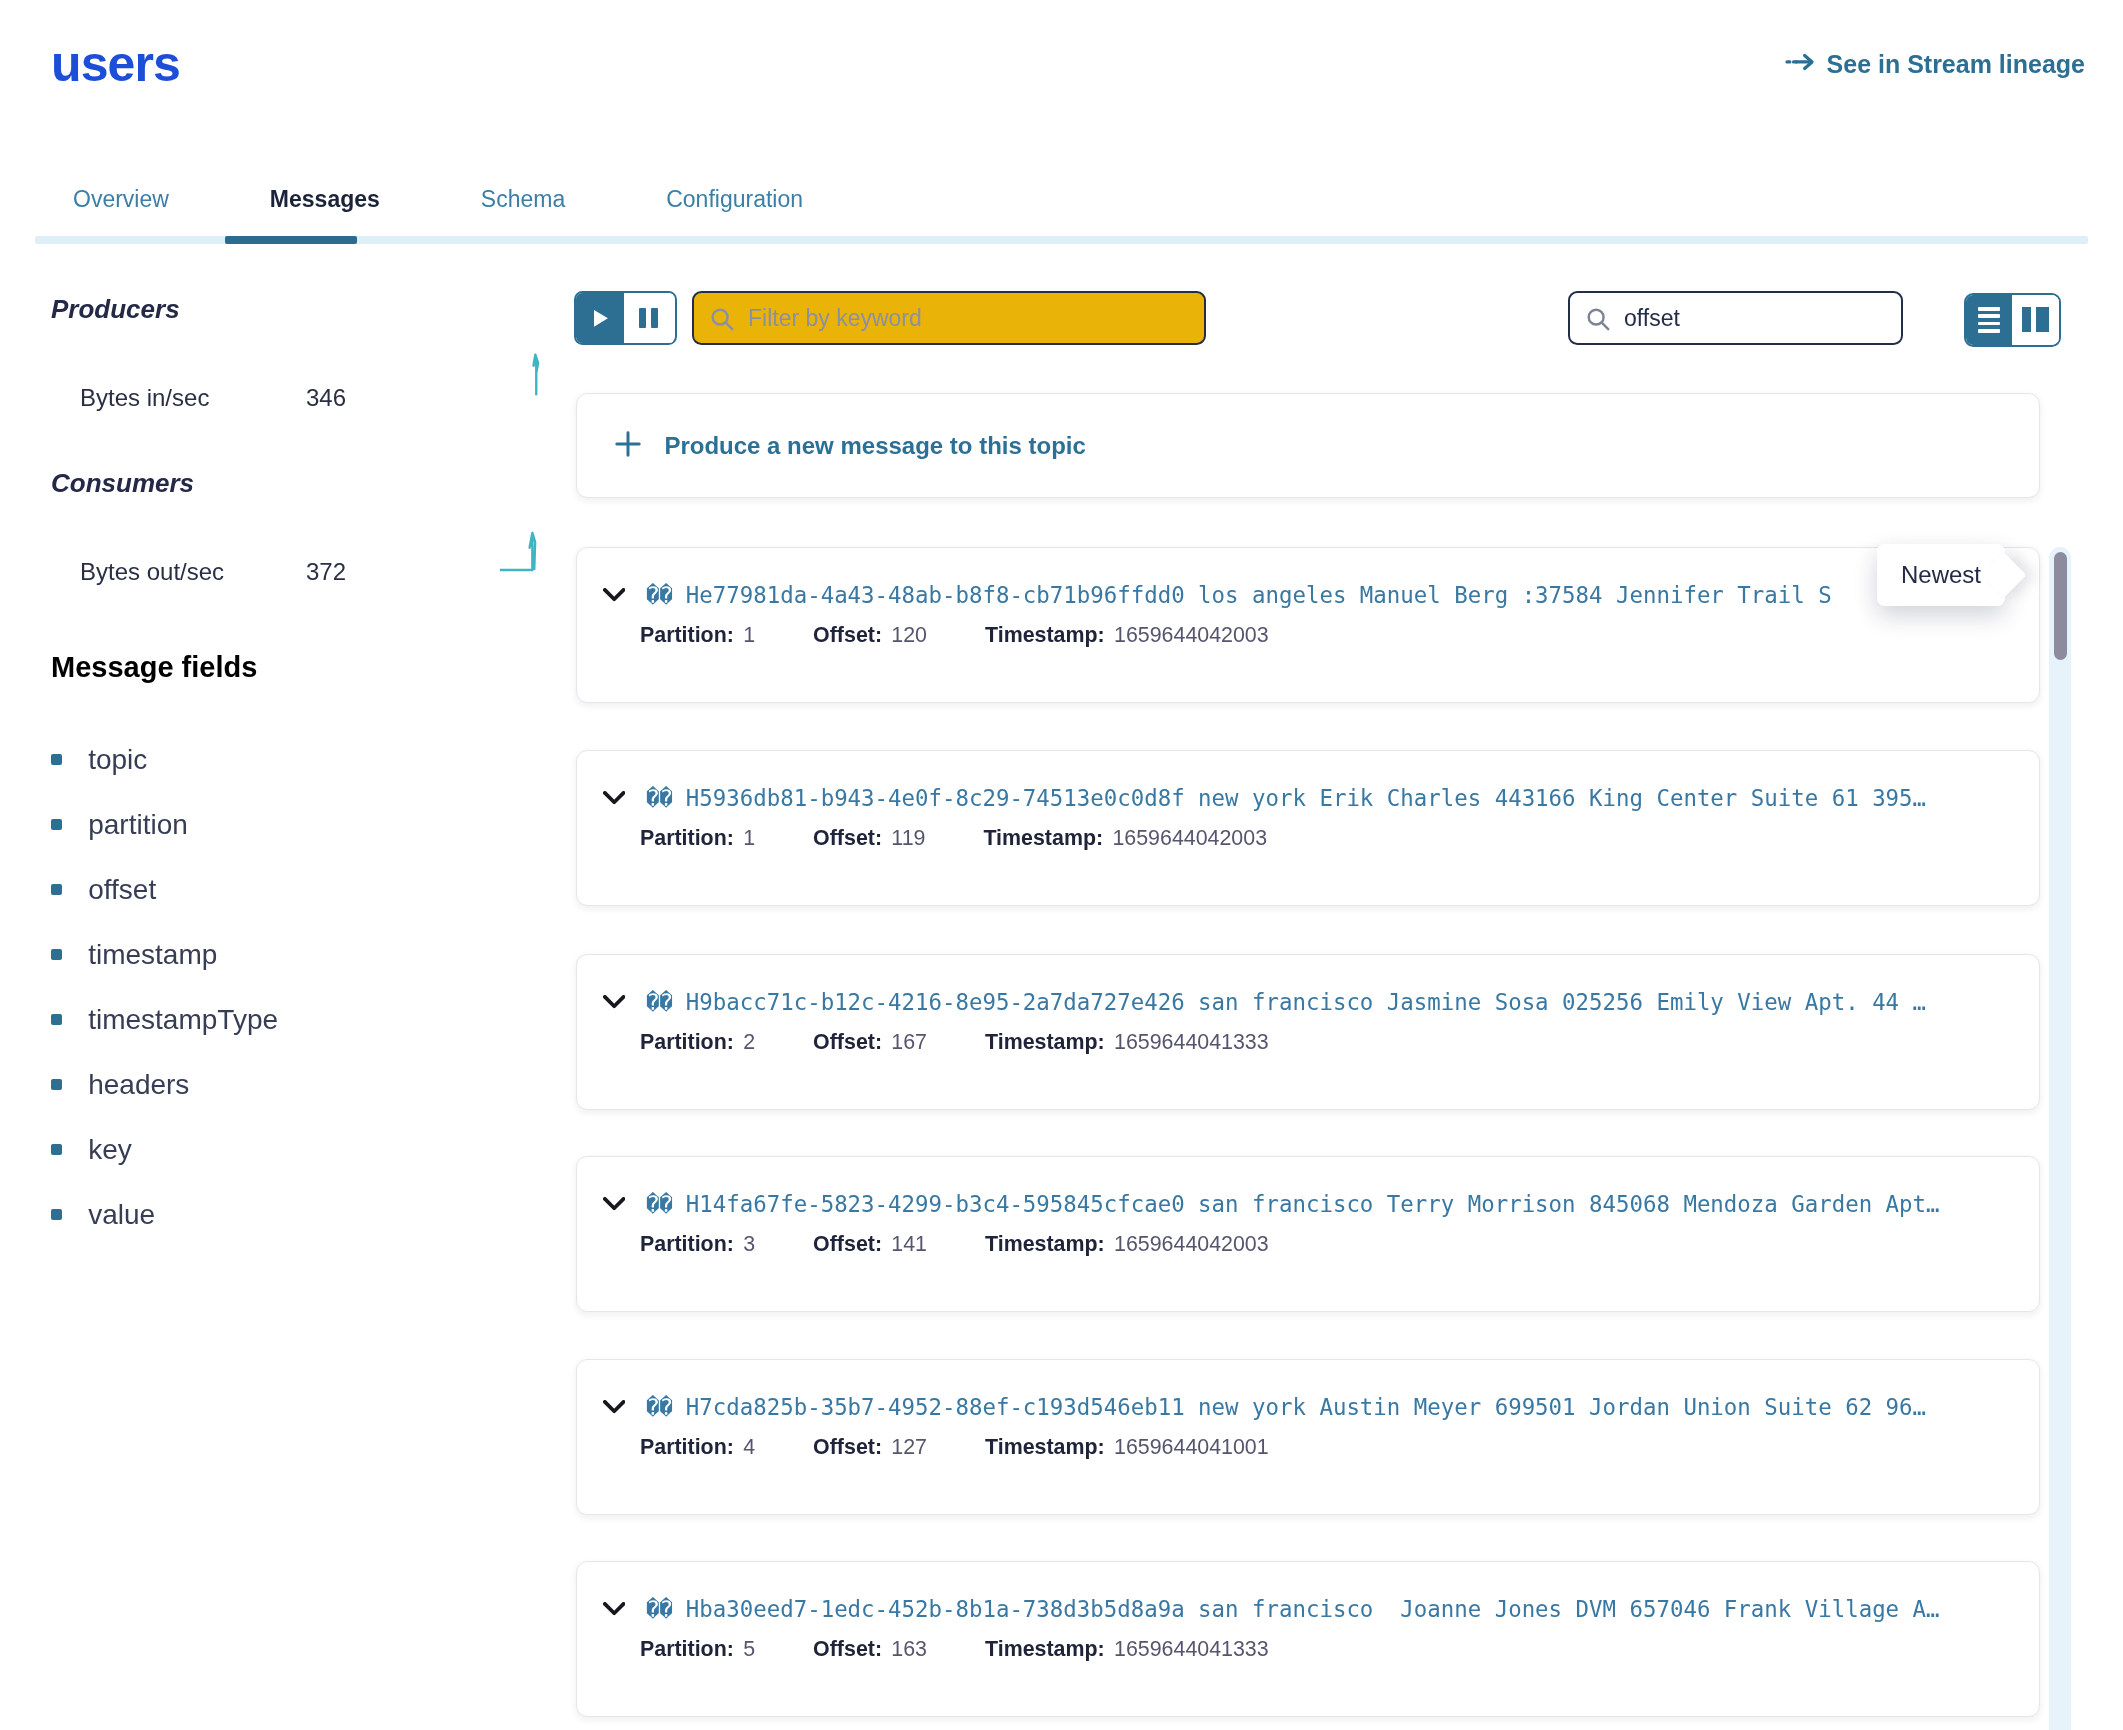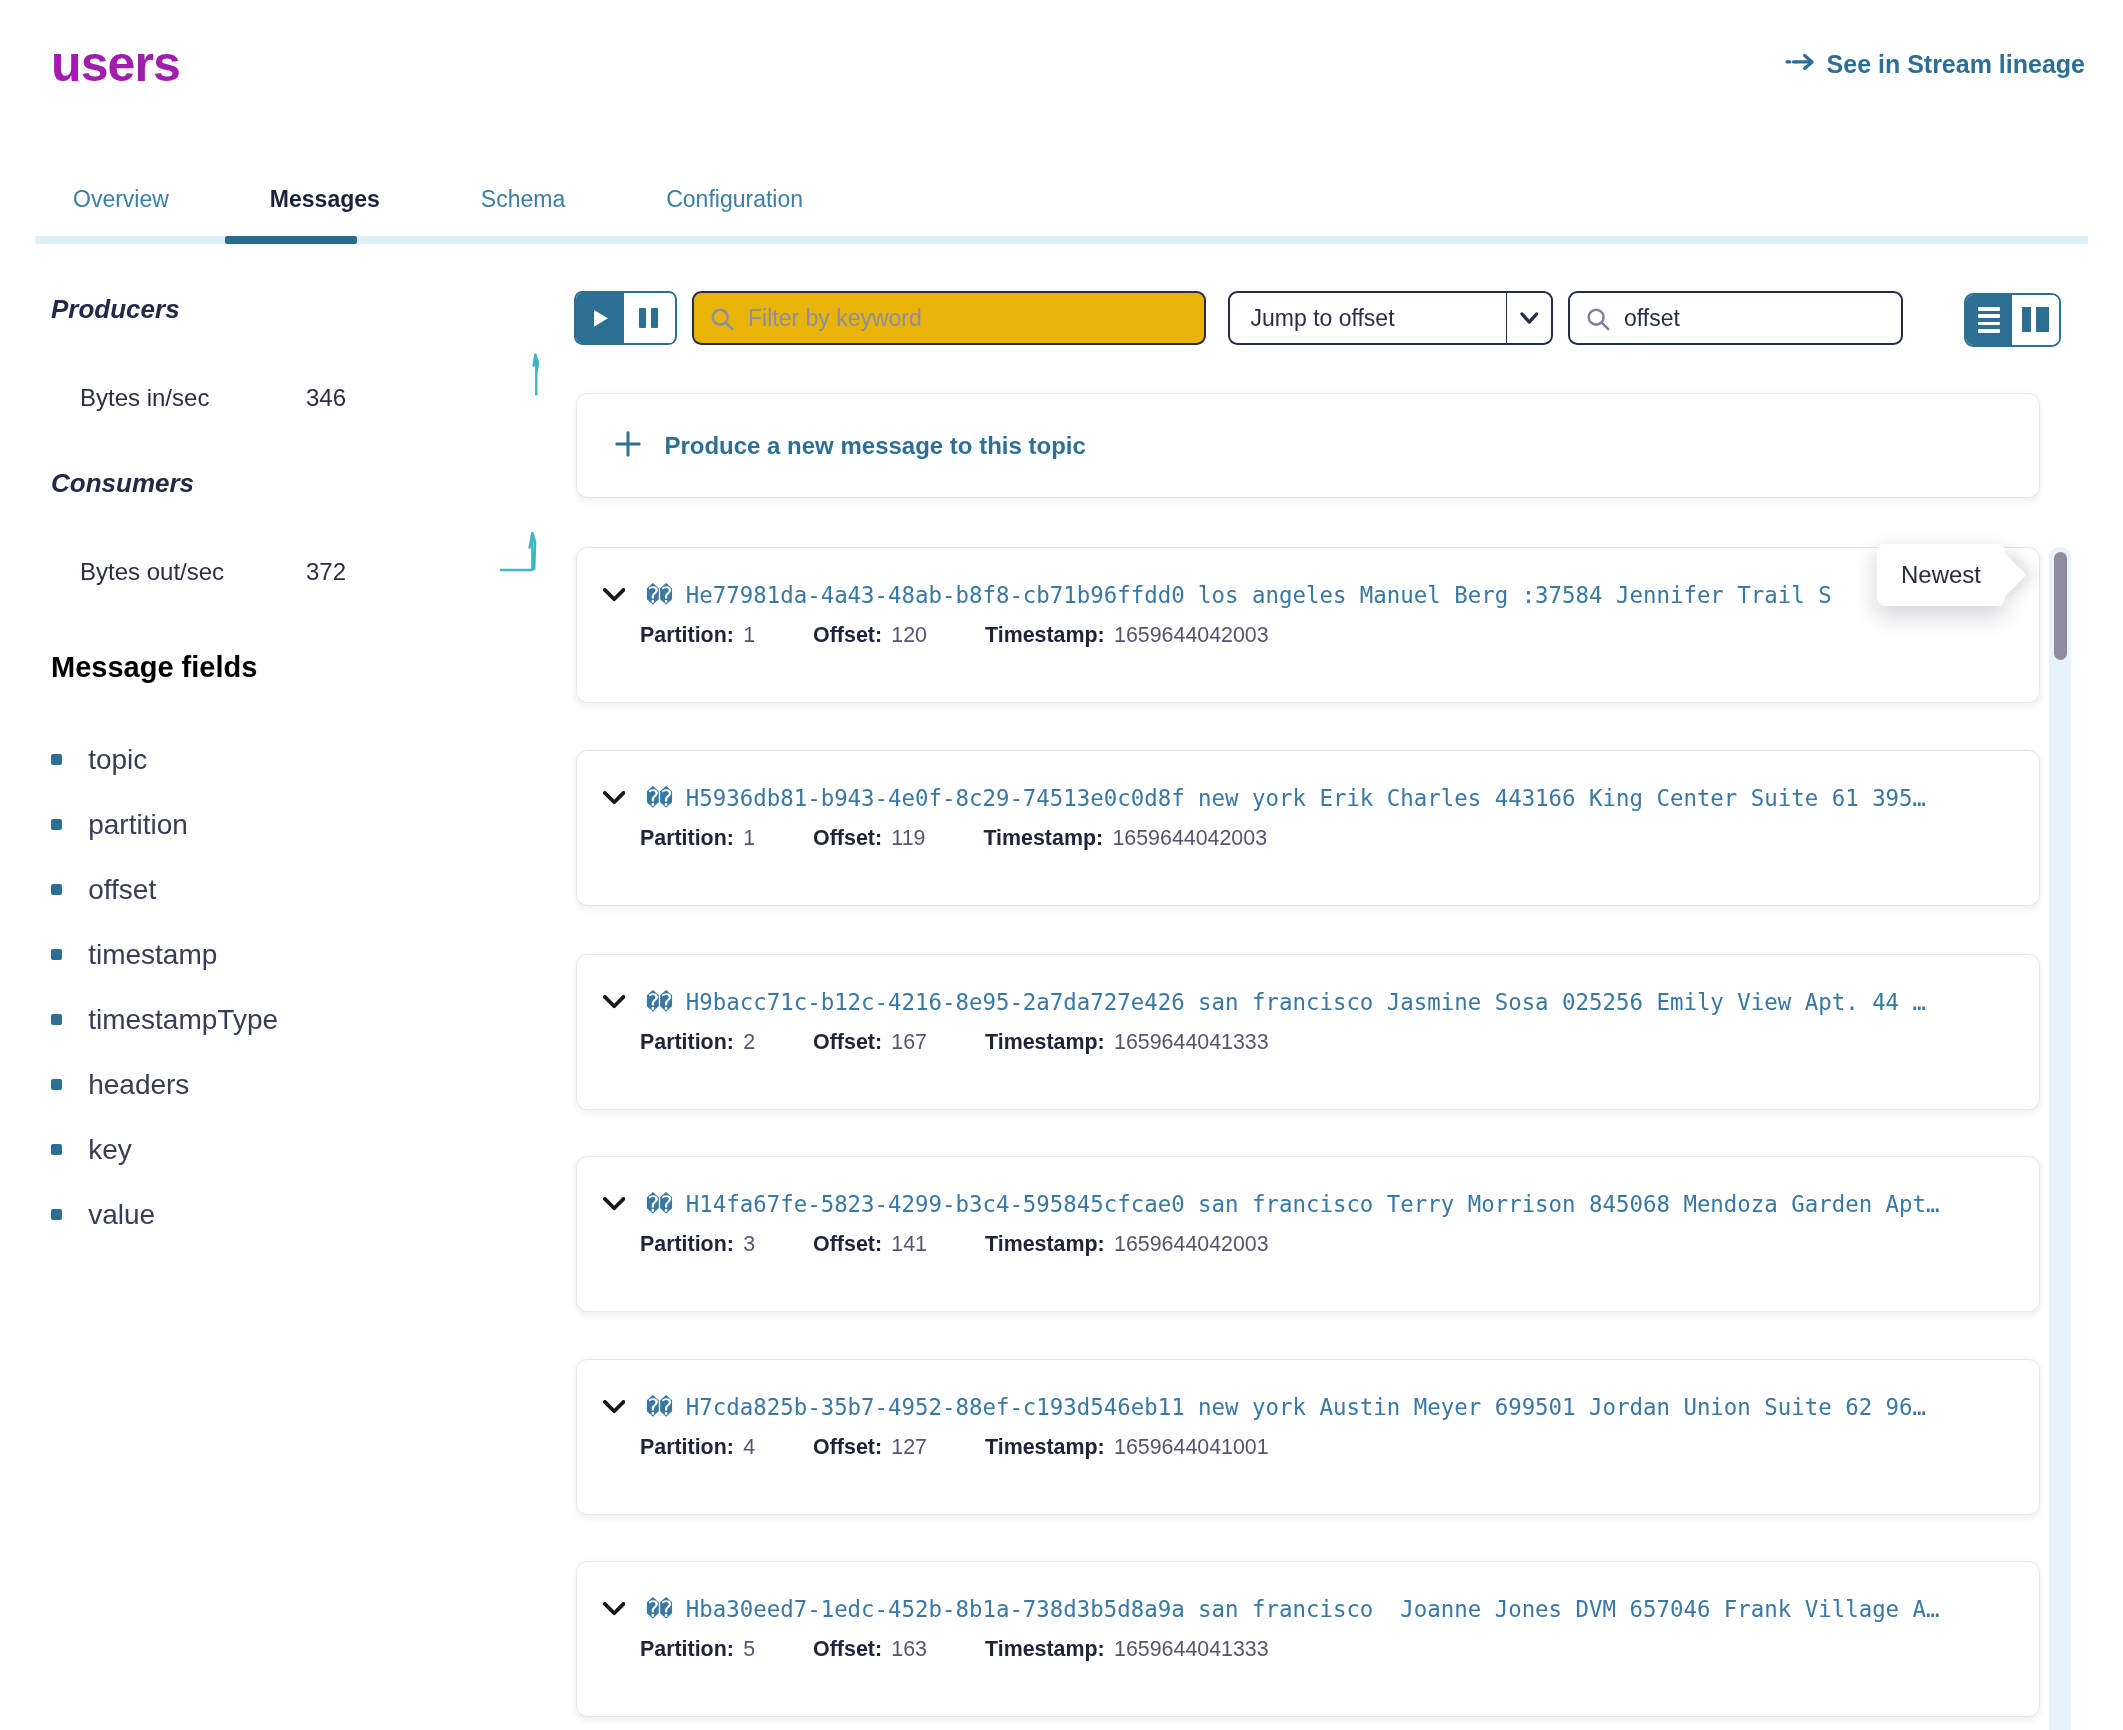--- a/index.html
+++ b/index.html
@@ -4,21 +4,21 @@
 <style>
   * { margin:0; padding:0; box-sizing:border-box; }
   html,body { background:#fff; }
   .app {
     position:relative; width:2124px; height:1730px; overflow:hidden;
     font-family:"Liberation Sans", sans-serif; background:#fff; color:#232946;
   }
   
   .page-title {
     position:absolute; left:51px; top:35px;
-    font-size:50px; font-weight:800; letter-spacing:-0.9px; color:#a21caf;
+    font-size:50px; font-weight:800; letter-spacing:-0.9px; color:#1d4ed8;
   }
   .lineage-link {
     position:absolute; right:39px; top:48px; display:flex; align-items:center; gap:11.2px;
     color:#2d6e93; font-size:25px; font-weight:700; cursor:pointer;
   }
   
   .tabbar { position:absolute; left:51px; top:186px; display:flex; gap:79px; font-size:23px; }
   .tab { color:#3b7ea6; font-weight:500; padding-bottom:20.5px; cursor:pointer;margin-left:22px; }
   .tab.active { color:#1b2338; font-weight:700; }
   .tab-track { position:absolute; left:35px; top:236px; width:2053px; height:7.5px; background:#dfeffa; border-radius:1.9px; }
@@ -236,28 +236,20 @@
     <div class="filter-box">
       <span class="mag">
         <svg width="26" height="26" viewBox="0 0 28 28" fill="none">
           <circle cx="12" cy="12" r="8" stroke="#8a90a5" stroke-width="2.6"></circle>
           <path d="M18 18 L25 25" stroke="#8a90a5" stroke-width="2.6" stroke-linecap="round"></path>
         </svg>
       </span>
       <input type="text" placeholder="Filter by keyword" style="">
     </div>
 
-    <div class="jump-box">
-      <div class="jump-label">Jump to offset</div>
-      <div class="jump-chevron">
-        <svg width="18.6" height="12" viewBox="0 0 20 13" fill="none">
-          <path d="M2 2 L10 11 L18 2" stroke="#232d47" stroke-width="3.5" stroke-linecap="round" stroke-linejoin="round"></path>
-        </svg>
-      </div>
-    </div>
 
     <div class="offset-box">
       <span class="mag">
         <svg width="26" height="26" viewBox="0 0 28 28" fill="none">
           <circle cx="12" cy="12" r="8" stroke="#7c8396" stroke-width="2.6"></circle>
           <path d="M18 18 L25 25" stroke="#7c8396" stroke-width="2.6" stroke-linecap="round"></path>
         </svg>
       </span>
       <input type="text" value="offset" style="">
     </div>

